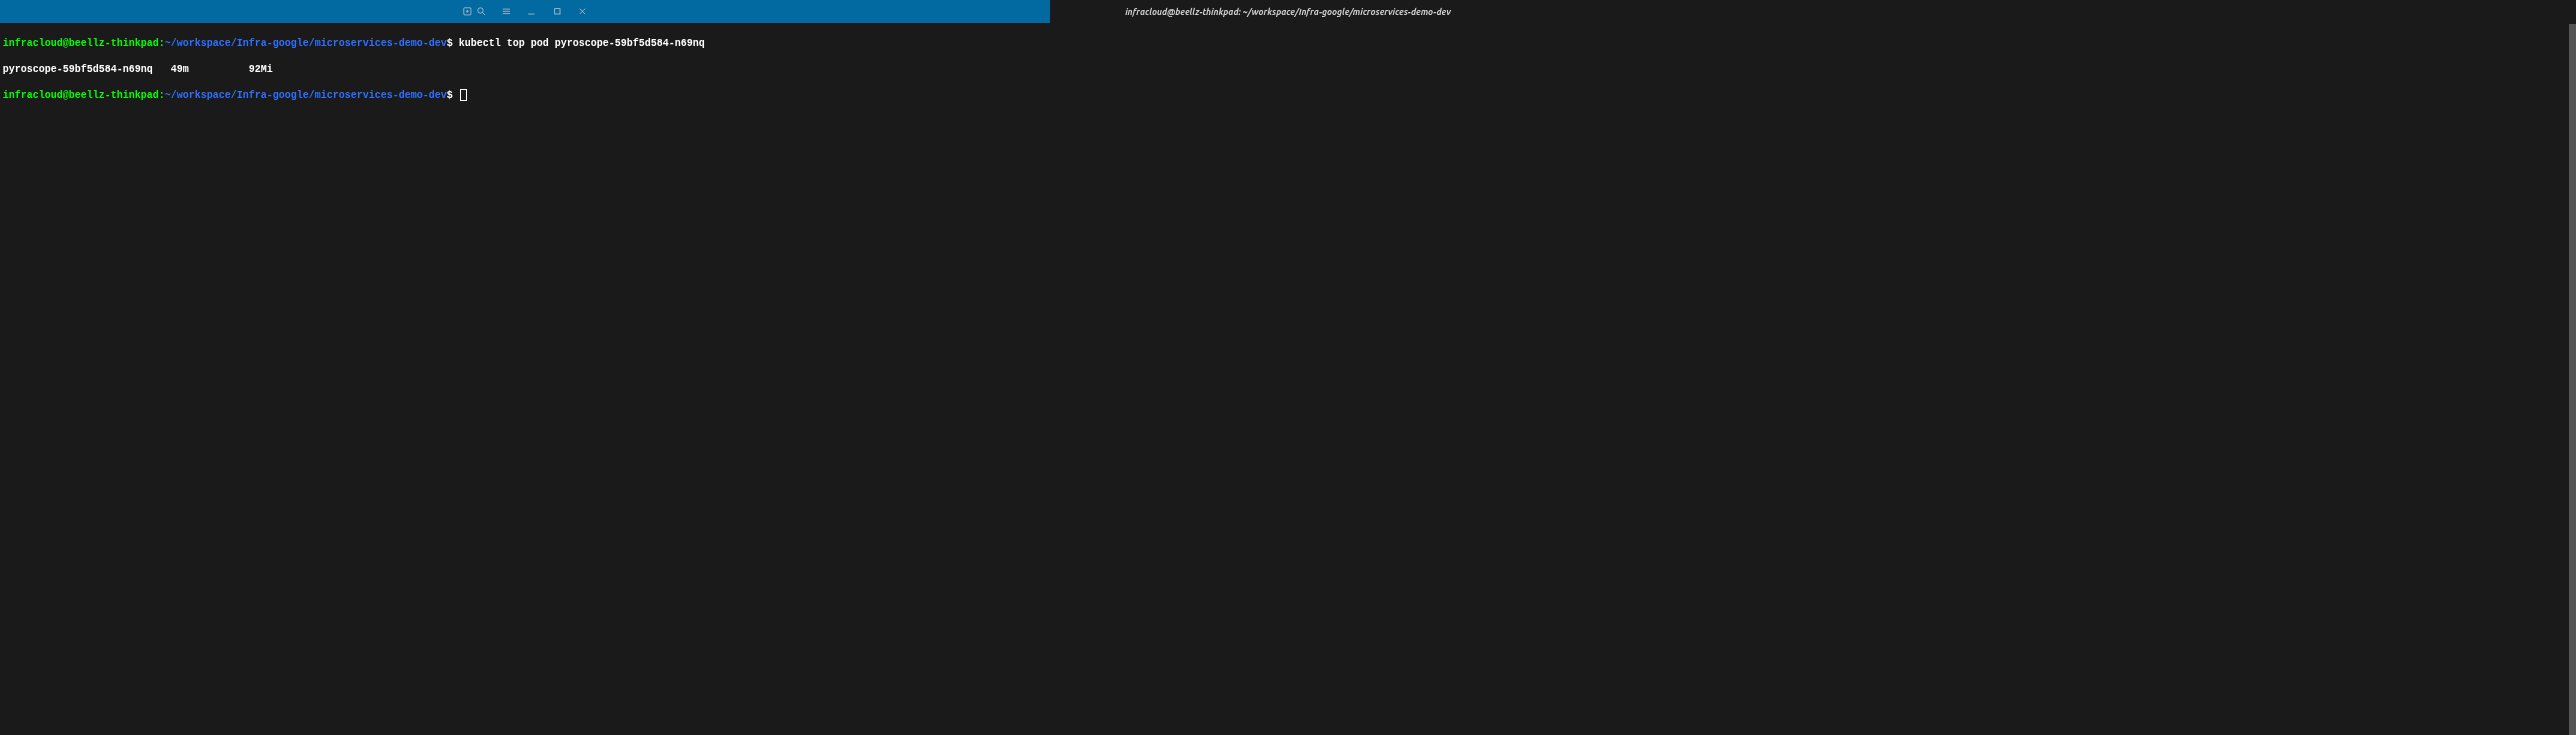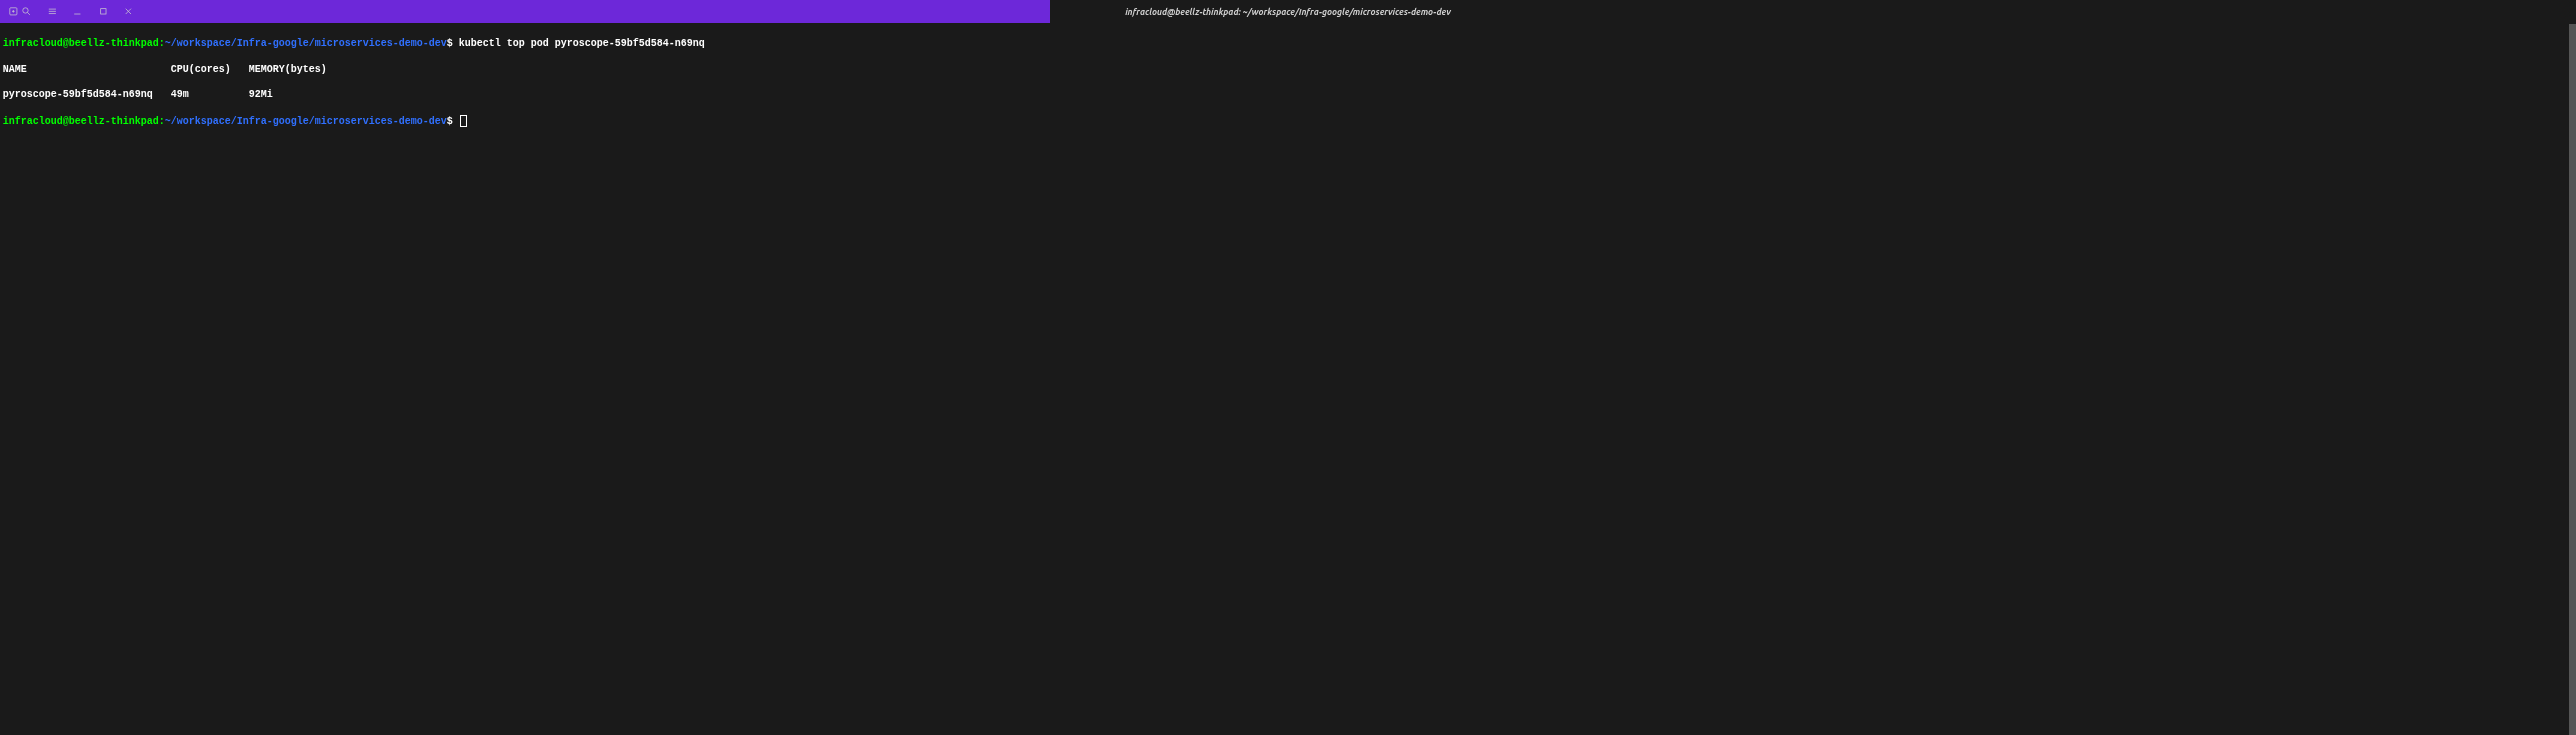--- a/index.html
+++ b/index.html
@@ -9,25 +9,25 @@
     }
     body {
       background: #1a1a1a;
       font-family: 'Consolas', 'Monaco', 'Courier New', monospace;
       color: #e0e0e0;
       width: 1050px;
       height: 300px;
       overflow: hidden;
     }
     .titlebar {
-      background: #6d28d9;
+      background: #0369a1;
       height: 24px;
       display: flex;
       align-items: center;
-      justify-content: flex-start;
+      justify-content: center;
       padding: 0 6.7px;
       border-bottom: 0.7px solid #1a1a1a;
       font-style: italic;
     }
     .titlebar-left {
       display: flex;
       align-items: center;
       gap: 8px;
     }
     .titlebar-center {
@@ -158,21 +158,20 @@
       <svg viewBox="0 0 24 24">
           <line x1="6" y1="6" x2="18" y2="18"></line>
           <line x1="18" y1="6" x2="6" y2="18"></line>
         </svg>
     </div>
   </div>
 </div>
 
 <div class="terminal-body">
 <span class="line"><span class="prompt-user">infracloud@beellz-thinkpad</span><span class="prompt-user">:</span><span class="prompt-path">~/workspace/Infra-google/microservices-demo-dev</span><span class="prompt-symbol">$</span><span class="command-text"> kubectl top pod pyroscope-59bf5d584-n69nq</span></span>
-<span class="line output-text">NAME                        CPU(cores)   MEMORY(bytes)   </span>
 <span class="line output-text">pyroscope-59bf5d584-n69nq   49m          92Mi            </span>
 <span class="line"><span class="prompt-user">infracloud@beellz-thinkpad</span><span class="prompt-user">:</span><span class="prompt-path">~/workspace/Infra-google/microservices-demo-dev</span><span class="prompt-symbol">$</span><span class="command-text"> <span class="cursor-block"></span></span></span>
 </div>
 
 <div class="scrollbar-track">
   <div class="scrollbar-thumb"></div>
 </div>
 
 
 </body></html>

